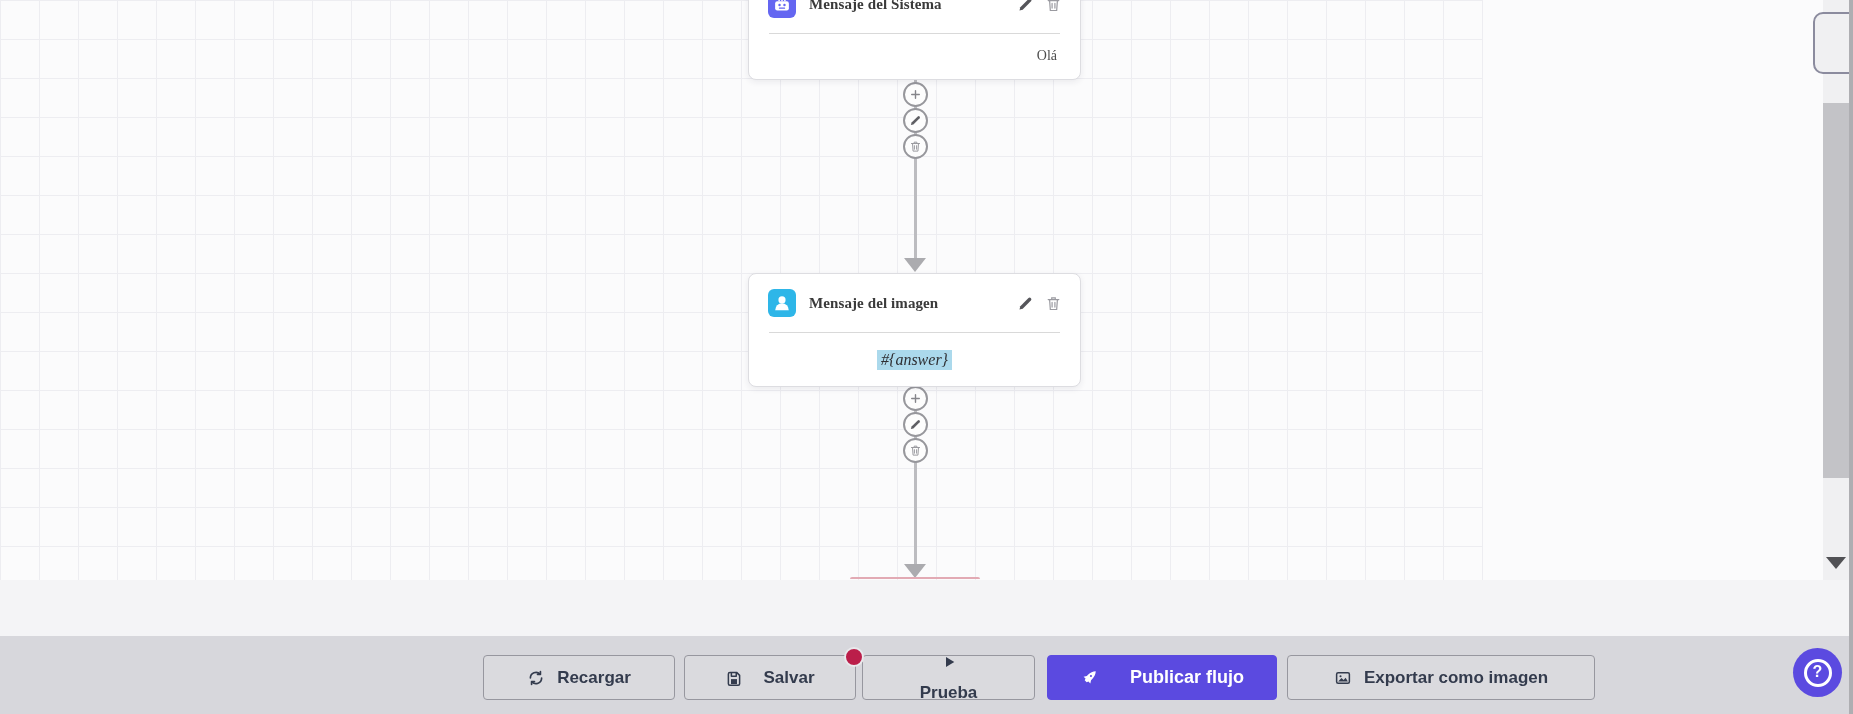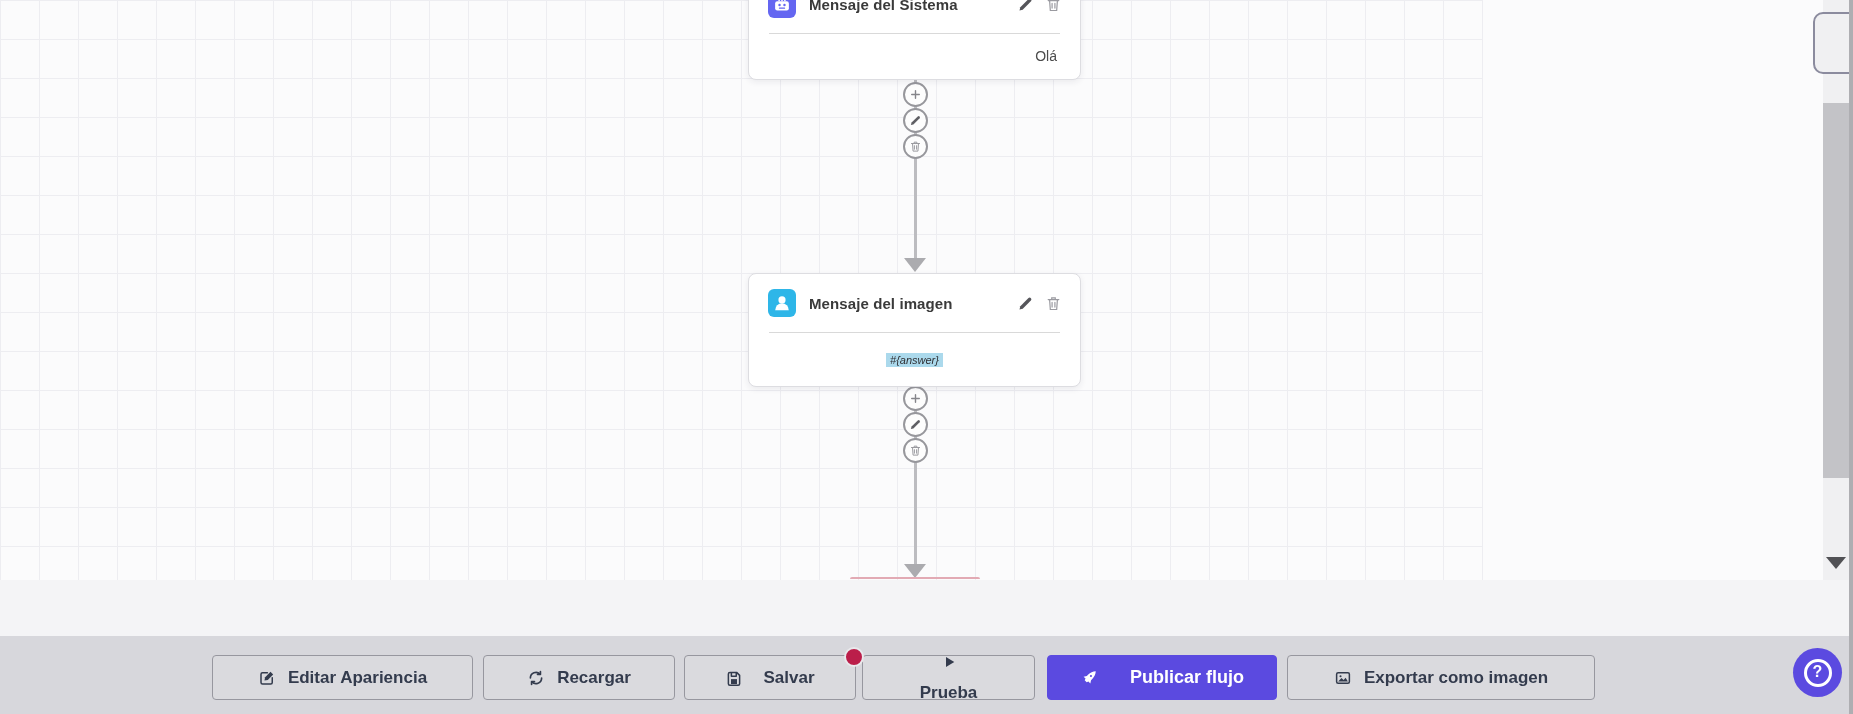--- a/index.html
+++ b/index.html
@@ -18,20 +18,21 @@
     --btn-text:#333b4d;
   }
 
   
   .canvas {
     position:absolute; left:0; top:0; width:1483px; height:580px; overflow:hidden;
     background-color:#fbfbfc;
     background-image:linear-gradient(#ededf1 1px, transparent 1px),
                      linear-gradient(90deg, #ededf1 1px, transparent 1px);
     background-size:39px 39px;
+    font-family:Liberation Serif, serif;
   }
 
   .conn-line { position:absolute; width:3px; background:#bcbcc0; }
   .conn-arrow { position:absolute; width:0; height:0;
     border-left:11px solid transparent; border-right:11px solid transparent;
     border-top:14px solid #ababaf; }
 
   .conn-btn { position:absolute; width:25px; height:25px; border-radius:50%;
     background:#fdfdfd; border:2px solid #97979c; display:flex; align-items:center; justify-content:center; }
   .conn-btn svg { width:13px; height:13px; }
@@ -43,21 +44,21 @@
   .node-icon { width:28px; height:28px; border-radius:6px; flex:0 0 auto;
     display:flex; align-items:center; justify-content:center; }
   .node-icon svg { width:22px; height:22px; }
   .card-title { flex:1; font-size:15px; font-weight:bold; color:#3a3a3a; letter-spacing:.1px; }
   .hdr-actions { display:flex; align-items:center; gap:11px; }
   .hdr-actions svg { width:17px; height:17px; }
   .card-hr { height:1px; background:#d9d9d9; margin:0 20px; }
   .card-body { font-size:14px; color:#4c4c4c; }
   .body-left { padding:14px 23px 0; text-align:right; }
   .body-center { display:flex; align-items:center; justify-content:center; }
-  .var-chip { background:var(--highlight); font-style:italic; font-size:11px;
+  .var-chip { background:var(--highlight); font-style:italic; font-size:16px;
     color:#2f2f33; padding:1px 4px; }
 
   .next-card-sliver { position:absolute; left:850px; top:577px; width:130px; height:2px;
     background:#e2aab4; border-radius:2px 2px 0 0; }
 
   
   .sb-track { position:absolute; left:1823px; top:0; width:27px; height:580px; background:#f0f0f2; }
   .sb-thumb { position:absolute; left:1823px; top:103px; width:27px; height:375px; background:#c3c3c7; }
   .sb-down { position:absolute; left:1826px; top:557px; width:0; height:0;
     border-left:10px solid transparent; border-right:10px solid transparent;
@@ -183,27 +184,20 @@
 </div>
 
 <div class="sb-track"></div>
 <div class="sb-thumb"></div>
 <div class="sb-down"></div>
 <div class="minimap"></div>
 
 <div class="light-strip"></div>
 
 <div class="toolbar">
-  <button class="tb-btn" style="left:212px; width:261px;">
-    <svg viewBox="0 0 24 24" fill="none" stroke="currentColor" stroke-width="2" stroke-linecap="round" stroke-linejoin="round">
-        <path d="M12.5 5H6a2 2 0 0 0-2 2v11a2 2 0 0 0 2 2h11a2 2 0 0 0 2-2v-6.5"></path>
-        <path d="M16.7 3.8l3.5 3.5L13 14.5l-4.4.9.9-4.4z" fill="currentColor" stroke="none"></path>
-      </svg>
-    <span>Editar Apariencia</span>
-  </button>
 
   <button class="tb-btn" style="left:483px; width:192px;">
     <svg viewBox="0 0 24 24" fill="none" stroke="currentColor" stroke-width="2.2" stroke-linecap="round">
         <path d="M4.5 12a7.5 7.5 0 0 1 13-5.1"></path>
         <path d="M17.9 3.3v3.9h-3.9" stroke-linejoin="round"></path>
         <path d="M19.5 12a7.5 7.5 0 0 1-13 5.1"></path>
         <path d="M6.1 20.7v-3.9H10" stroke-linejoin="round"></path>
       </svg>
     <span>Recargar</span>
   </button>

